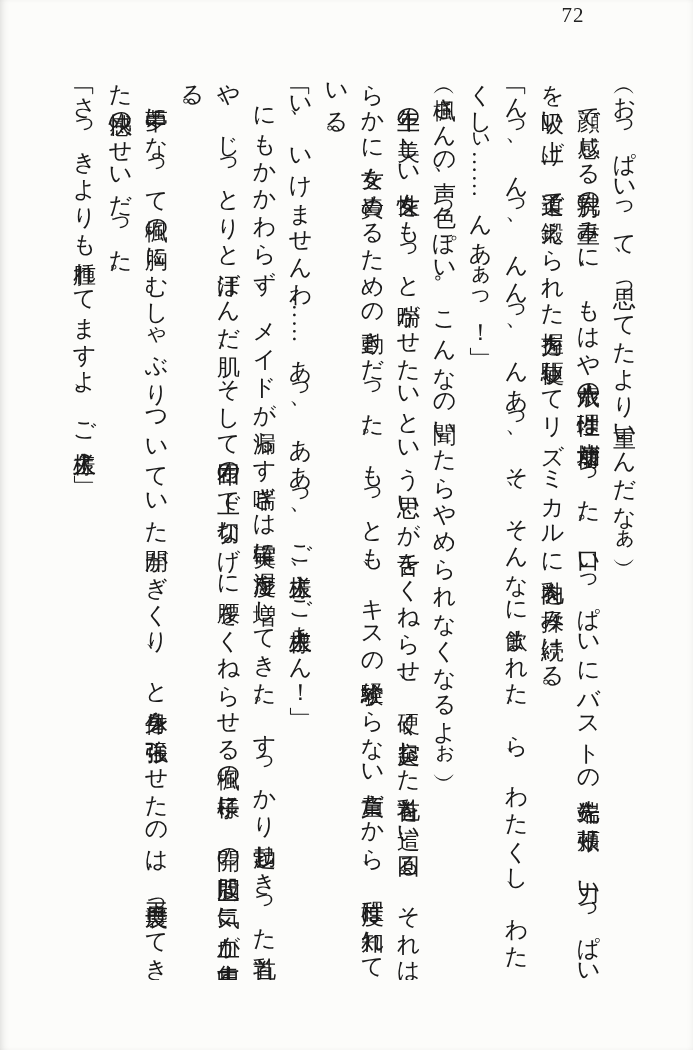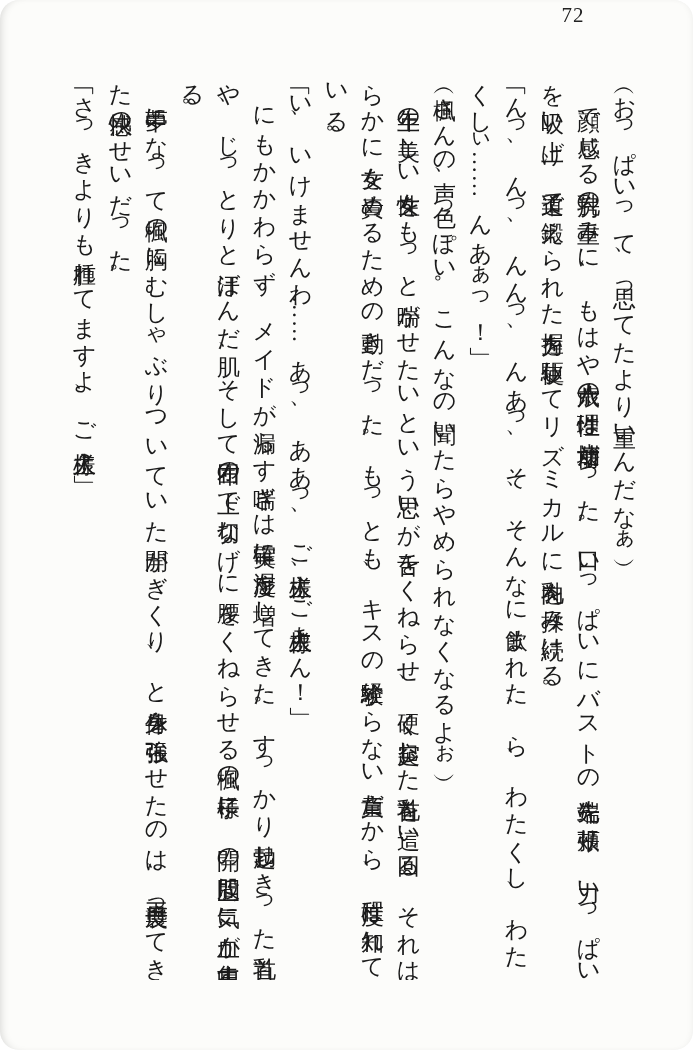--- a/index.html
+++ b/index.html
@@ -10,21 +10,20 @@
   .page {
     position: relative;
     width: 693px;
     height: 1050px;
     margin: 0 auto;
     background: #fcfcfa;
     box-shadow: inset 6px 0 10px -6px rgba(0,0,0,0.18),
                 inset -4px 0 8px -6px rgba(0,0,0,0.10);
     overflow: hidden;
     color: #1a1a1a;
-    border-radius: 19px;
   }
   .page-number {
     position: absolute;
     top: 3px;
     left: 548px;
     width: 50px;
     text-align: center;
     font-size: 21px;
     letter-spacing: 1px;
     color: #222222;

